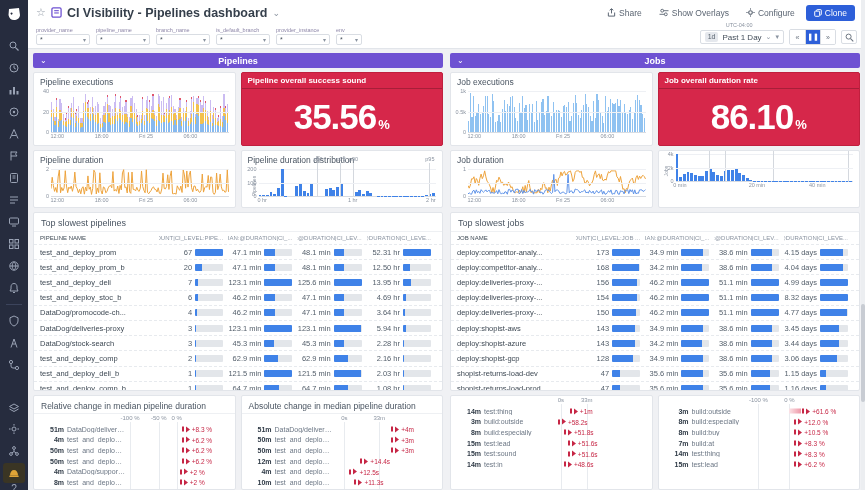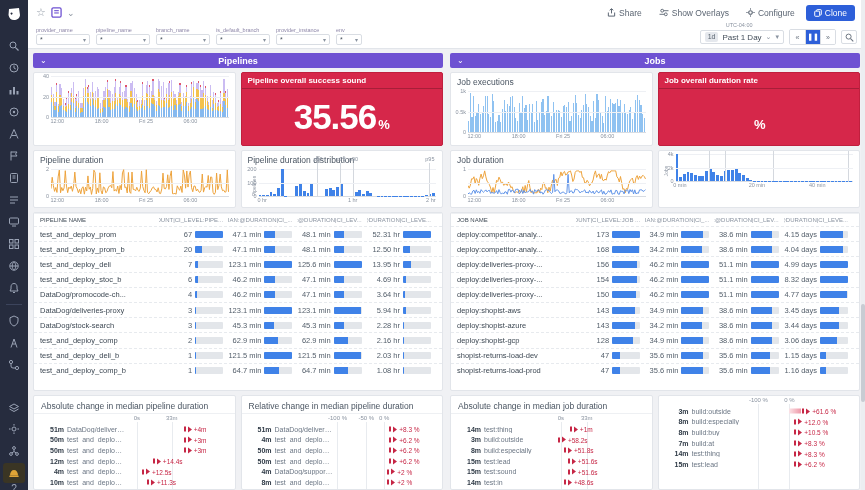--- a/index.html
+++ b/index.html
@@ -260,20 +260,21 @@
   </aside>
 
   <div class="main">
     <header class="topbar">
       <span class="star">☆</span>
       <svg width="11" height="11" viewBox="0 0 12 12">
           <rect x="1" y="1" width="10" height="10" rx="1.5" fill="none" stroke="#6e51d2" stroke-width="1.4"></rect>
           <line x1="3.5" y1="4" x2="8.5" y2="4" stroke="#6e51d2" stroke-width="1.2"></line>
           <line x1="3.5" y1="6.5" x2="8.5" y2="6.5" stroke="#6e51d2" stroke-width="1.2"></line>
         </svg>
+      <h1>CI Visibility - Pipelines dashboard</h1>
       <span class="tchev">⌄</span>
       <div class="spacer"></div>
       <div class="tb-action">
         <svg width="9" height="9" viewBox="0 0 10 10">
             <path d="M5 6V1 M3 2.5 L5 0.8 L7 2.5 M1.5 5v4h7V5" fill="none" stroke="#5b6572" stroke-width="1.1"></path>
           </svg>
         <span>Share</span>
       </div>
       <div class="tb-action">
         <svg width="10" height="9" viewBox="0 0 11 10">
@@ -376,20 +377,21 @@
 
     <div class="content">
 
       <section class="col">
         <div class="sec-header">
           <span class="sh-chev">⌄</span>
           <span>Pipelines</span>
         </div>
         <div class="row r1">
           <div class="card chart-card">
+            <div class="ctitle">Pipeline executions</div>
             <div class="plot">
               <div class="yticks">
                   <span style="top: 0%;">40</span>
                   <span style="top: 50%;">20</span>
                   <span style="top: 100%;">0</span>
                 </div>
               <div class="bars">
                   <div class="bar" style="left: 0%; width: 0.647619%; height: 72.4558%;">
                     <div style="background: rgb(203, 188, 242); height: 24.4149%;"></div>
                     <div style="background: rgb(243, 193, 78); height: 25.5903%;"></div>
@@ -1052,20 +1054,21 @@
                 </div>
             <div class="xticks">
                   <span style="left: 1%;">0 hr</span>
                   <span style="left: 52%;">1 hr</span>
                   <span style="left: 96%;">2 hr</span>
                 </div>
               </div>
           </div>
         </div>
         <div class="card table-card">
+          <div class="ttitle">Top slowest pipelines</div>
           <div>
               <div class="thead">
                 <div class="tc-name">PIPELINE NAME</div>
                 <div class="tc">↓ COUNT|CI_LEVEL:PIPE...</div>
                 <div class="tc">MEDIAN:@DURATION|CI_...</div>
                 <div class="tc">PC95:@DURATION|CI_LEV...</div>
                 <div class="tc">SUM:@DURATION|CI_LEVE...</div>
               </div>
               <div class="trow">
                 <div class="tc-name">test_and_deploy_prom</div>
@@ -1333,98 +1336,20 @@
                 <div class="tc">
                   <span class="val">1.08 hr</span>
                   <span class="track">
                     <span class="fill" style="width:2%;display:block"></span>
                   </span>
                 </div>
               </div>
             </div>
         </div>
         <div class="row r4">
-          <div class="card change-card">
-              <div class="ch-title">Absolute change in median pipeline duration</div>
-              <div class="ch-body">
-                <div class="ch-grid" style="left: calc(12% + 78.88px);"></div>
-                <div class="ch-axis" style="left: calc(12% + 78.88px);">0s</div>
-                <div class="ch-grid" style="left: calc(47% + 43.53px);"></div>
-                <div class="ch-axis" style="left: calc(47% + 43.53px);">33m</div>
-                <div class="crow">
-                  <span class="cv">51m</span>
-                  <span class="cn">DataDog/deliveries...</span>
-                  <span class="cplot">
-                    <span class="mk" style="left: 59%;">
-                      <span class="sq"></span>
-                      <span class="tri"></span>
-                      <span class="dv">+4m</span>
-                    </span>
-                  </span>
-                </div>
-                <div class="crow">
-                  <span class="cv">50m</span>
-                  <span class="cn">test_and_deploy_deli</span>
-                  <span class="cplot">
-                    <span class="mk" style="left: 59%;">
-                      <span class="sq"></span>
-                      <span class="tri"></span>
-                      <span class="dv">+3m</span>
-                    </span>
-                  </span>
-                </div>
-                <div class="crow">
-                  <span class="cv">50m</span>
-                  <span class="cn">test_and_deploy_d...</span>
-                  <span class="cplot">
-                    <span class="mk" style="left: 59%;">
-                      <span class="sq"></span>
-                      <span class="tri"></span>
-                      <span class="dv">+3m</span>
-                    </span>
-                  </span>
-                </div>
-                <div class="crow">
-                  <span class="cv">12m</span>
-                  <span class="cn">test_and_deploy_s...</span>
-                  <span class="cplot">
-                    <span class="mk" style="left: 28%;">
-                      <span class="sq"></span>
-                      <span class="tri"></span>
-                      <span class="dv">+14.4s</span>
-                    </span>
-                  </span>
-                </div>
-                <div class="crow">
-                  <span class="cv">4m</span>
-                  <span class="cn">test_and_deploy_s...</span>
-                  <span class="cplot">
-                    <span class="mk" style="left: 17%;">
-                      <span class="sq"></span>
-                      <span class="tri"></span>
-                      <span class="dv">+12.5s</span>
-                    </span>
-                  </span>
-                </div>
-                <div class="crow">
-                  <span class="cv">10m</span>
-                  <span class="cn">test_and_deploy_ios</span>
-                  <span class="cplot">
-                    <span class="mk" style="left: 22%;">
-                      <span class="sq"></span>
-                      <span class="tri"></span>
-                      <span class="dv">+11.3s</span>
-                    </span>
-                  </span>
-                </div>
-                <div class="crow">
-                  <span class="cplot"></span>
-                </div>
-              </div>
-            </div>
           <div class="card change-card">
               <div class="ch-title">Relative change in median pipeline duration</div>
               <div class="ch-body">
                 <div class="ch-grid" style="left: calc(5% + 85.95px);"></div>
                 <div class="ch-axis" style="left: calc(5% + 85.95px);">-100 %</div>
                 <div class="ch-grid" style="left: calc(34% + 56.66px);"></div>
                 <div class="ch-axis" style="left: calc(34% + 56.66px);">-50 %</div>
                 <div class="ch-grid" style="left: calc(52% + 38.48px);"></div>
                 <div class="ch-axis" style="left: calc(52% + 38.48px);">0 %</div>
                 <div class="crow">
@@ -1483,20 +1408,98 @@
                   </span>
                 </div>
                 <div class="crow">
                   <span class="cv">8m</span>
                   <span class="cn">test_and_deploy_p...</span>
                   <span class="cplot">
                     <span class="mk" style="left: 55%;">
                       <span class="sq"></span>
                       <span class="tri"></span>
                       <span class="dv">+2 %</span>
+                    </span>
+                  </span>
+                </div>
+                <div class="crow">
+                  <span class="cplot"></span>
+                </div>
+              </div>
+            </div>
+          <div class="card change-card">
+              <div class="ch-title">Absolute change in median pipeline duration</div>
+              <div class="ch-body">
+                <div class="ch-grid" style="left: calc(12% + 78.88px);"></div>
+                <div class="ch-axis" style="left: calc(12% + 78.88px);">0s</div>
+                <div class="ch-grid" style="left: calc(47% + 43.53px);"></div>
+                <div class="ch-axis" style="left: calc(47% + 43.53px);">33m</div>
+                <div class="crow">
+                  <span class="cv">51m</span>
+                  <span class="cn">DataDog/deliveries...</span>
+                  <span class="cplot">
+                    <span class="mk" style="left: 59%;">
+                      <span class="sq"></span>
+                      <span class="tri"></span>
+                      <span class="dv">+4m</span>
+                    </span>
+                  </span>
+                </div>
+                <div class="crow">
+                  <span class="cv">50m</span>
+                  <span class="cn">test_and_deploy_deli</span>
+                  <span class="cplot">
+                    <span class="mk" style="left: 59%;">
+                      <span class="sq"></span>
+                      <span class="tri"></span>
+                      <span class="dv">+3m</span>
+                    </span>
+                  </span>
+                </div>
+                <div class="crow">
+                  <span class="cv">50m</span>
+                  <span class="cn">test_and_deploy_d...</span>
+                  <span class="cplot">
+                    <span class="mk" style="left: 59%;">
+                      <span class="sq"></span>
+                      <span class="tri"></span>
+                      <span class="dv">+3m</span>
+                    </span>
+                  </span>
+                </div>
+                <div class="crow">
+                  <span class="cv">12m</span>
+                  <span class="cn">test_and_deploy_s...</span>
+                  <span class="cplot">
+                    <span class="mk" style="left: 28%;">
+                      <span class="sq"></span>
+                      <span class="tri"></span>
+                      <span class="dv">+14.4s</span>
+                    </span>
+                  </span>
+                </div>
+                <div class="crow">
+                  <span class="cv">4m</span>
+                  <span class="cn">test_and_deploy_s...</span>
+                  <span class="cplot">
+                    <span class="mk" style="left: 17%;">
+                      <span class="sq"></span>
+                      <span class="tri"></span>
+                      <span class="dv">+12.5s</span>
+                    </span>
+                  </span>
+                </div>
+                <div class="crow">
+                  <span class="cv">10m</span>
+                  <span class="cn">test_and_deploy_ios</span>
+                  <span class="cplot">
+                    <span class="mk" style="left: 22%;">
+                      <span class="sq"></span>
+                      <span class="tri"></span>
+                      <span class="dv">+11.3s</span>
                     </span>
                   </span>
                 </div>
                 <div class="crow">
                   <span class="cplot"></span>
                 </div>
               </div>
             </div>
         </div>
       </section>
@@ -1626,20 +1629,21 @@
                   <span style="left: 2%;">12:00</span>
                   <span style="left: 27%;">18:00</span>
                   <span style="left: 52%;">Fri 25</span>
                   <span style="left: 77%;">06:00</span>
                 </div>
             </div>
           </div>
           <div class="card rate-card">
             <div class="rtitle">Job overall duration rate</div>
             <div class="rvalue">
+              <span class="num">86.10</span>
               <span class="unit">%</span>
             </div>
           </div>
         </div>
         <div class="row r2">
           <div class="card chart-card">
             <div class="ctitle">Job duration</div>
             <div class="plot">
               <div class="yticks">
                   <span style="top: 0%;">1</span>
@@ -1729,20 +1733,21 @@
                 </div>
             <div class="xticks">
                   <span style="left: 1%;">0 min</span>
                   <span style="left: 44%;">20 min</span>
                   <span style="left: 78%;">40 min</span>
                 </div>
               </div>
           </div>
         </div>
         <div class="card table-card">
+          <div class="ttitle">Top slowest jobs</div>
           <div>
               <div class="thead">
                 <div class="tc-name">JOB NAME</div>
                 <div class="tc">↓ COUNT|CI_LEVEL:JOB ...</div>
                 <div class="tc">MEDIAN:@DURATION|CI_...</div>
                 <div class="tc">PC95:@DURATION|CI_LEV...</div>
                 <div class="tc">SUM:@DURATION|CI_LEVE...</div>
               </div>
               <div class="trow">
                 <div class="tc-name">deploy:competitor-analy...</div>
@@ -2011,21 +2016,20 @@
                   <span class="val">1.16 days</span>
                   <span class="track">
                     <span class="fill" style="width:23%;display:block"></span>
                   </span>
                 </div>
               </div>
             </div>
         </div>
         <div class="row r4">
           <div class="card change-card">
-              <div class="ch-title">Absolute change in median job duration</div>
               <div class="ch-body">
                 <div class="ch-grid" style="left: calc(19% + 71.81px);"></div>
                 <div class="ch-axis" style="left: calc(19% + 71.81px);">0s</div>
                 <div class="ch-grid" style="left: calc(45% + 45.55px);"></div>
                 <div class="ch-axis" style="left: calc(45% + 45.55px);">33m</div>
                 <div class="crow">
                   <span class="cv">14m</span>
                   <span class="cn">test:thing</span>
                   <span class="cplot">
                     <span class="mk" style="left: 28%;">

